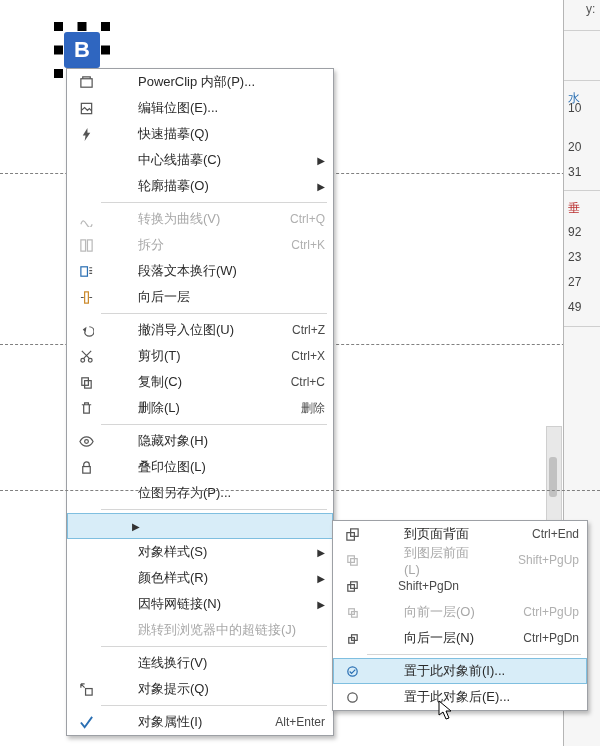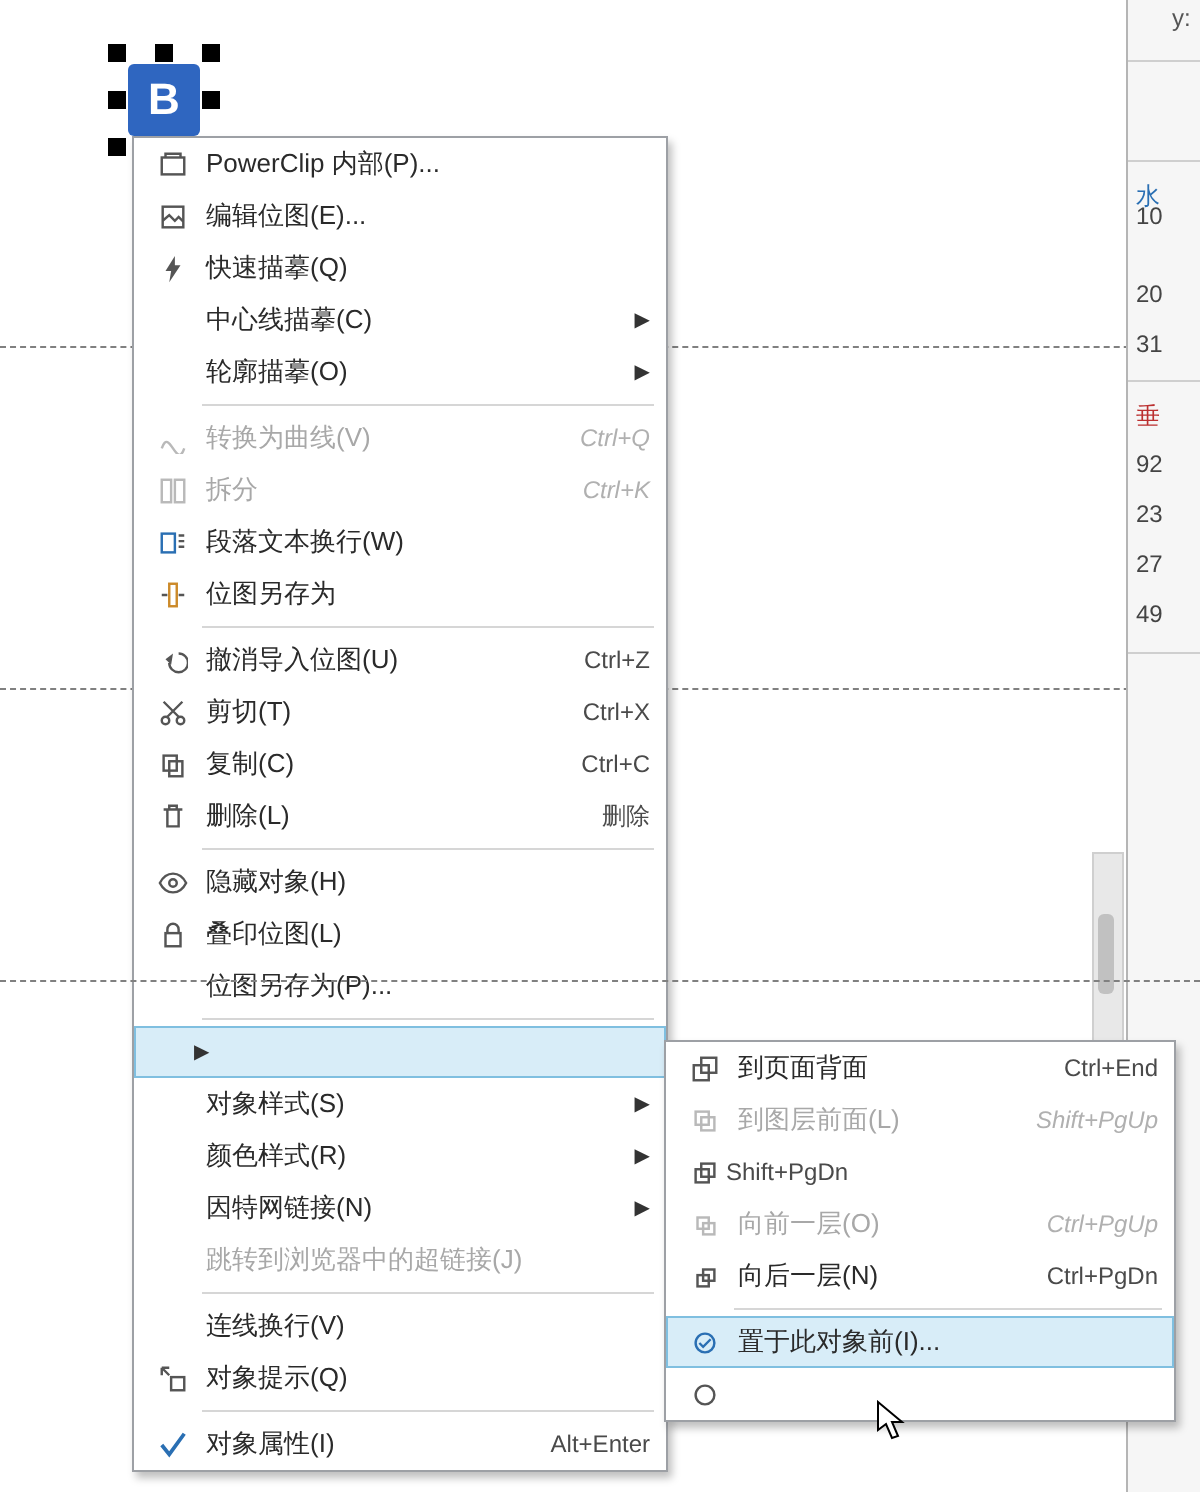--- a/index.html
+++ b/index.html
@@ -119,39 +119,40 @@
     left: 332px; top: 520px;
     width: 254px;
   }
 
   .row {
     position: relative;
     display: flex;
     align-items: center;
     height: 26px;
     padding-left: 8px;
+    gap: 35px;
   }
   .row.disabled { color: #a8a8a8; }
   .row.hover {
     background: #d8edf8;
     outline: 1px solid #7fbfe0;
     outline-offset: -1px;
   }
   .row .ico {
     width: 22px;
     display: inline-flex;
     align-items: center;
     justify-content: center;
     font-size: 13px;
     color: #555;
   }
   .row.disabled .ico { color: #b9b9b9; }
   .row .lbl { flex: 1; padding-left: 6px; }
   .row .sc  { padding-right: 8px; color: #4a4a4a; font-size: 12px; }
-  .row.disabled .sc { color: #b0b0b0; font-style: italic; }
+  .row.disabled .sc { color: #b0b0b0; }
   .row .arrow {
     padding-right: 8px;
     font-size: 10px;
     color: #333;
   }
 
   .sep {
     height: 1px;
     margin: 3px 6px 3px 34px;
     background: #d6d6d6;
@@ -283,21 +284,21 @@
     <span class="lbl">段落文本换行(W)</span>
   </div>
 
   <div class="row">
     <span class="ico">
       <svg viewBox="0 0 16 16">
           <rect class="ico-stroke" x="6" y="2" width="4" height="12" style="stroke:#cc8a2a"></rect>
           <path class="ico-stroke" d="M2 8h3M11 8h3"></path>
         </svg>
     </span>
-    <span class="lbl">位图另存为</span>
+    <span class="lbl">向后一层</span>
   </div>
 
   <div class="sep"></div>
 
   <div class="row">
     <span class="ico">
       <svg viewBox="0 0 16 16">
           <path class="ico-stroke" d="M11 4a5 5 0 1 1-5 5"></path>
           <path class="ico-fill" d="M4 7l4-3-1 6z"></path>
         </svg>
@@ -495,19 +496,20 @@
     </span>
     <span class="lbl">置于此对象前(I)...</span>
   </div>
 
   <div class="row">
     <span class="ico">
       <svg viewBox="0 0 16 16">
           <circle class="ico-stroke" cx="8" cy="8" r="5"></circle>
         </svg>
     </span>
+    <span class="lbl">置于此对象后(E)...</span>
   </div>
 
 </div>
 
 <svg class="cursor-arrow" viewBox="0 0 16 20">
   <path d="M1 1l0 14 4-3 3 7 3-1-3-7 5 0z" fill="#fff" stroke="#000" stroke-width="1"></path>
 </svg>
 
 </body></html>

